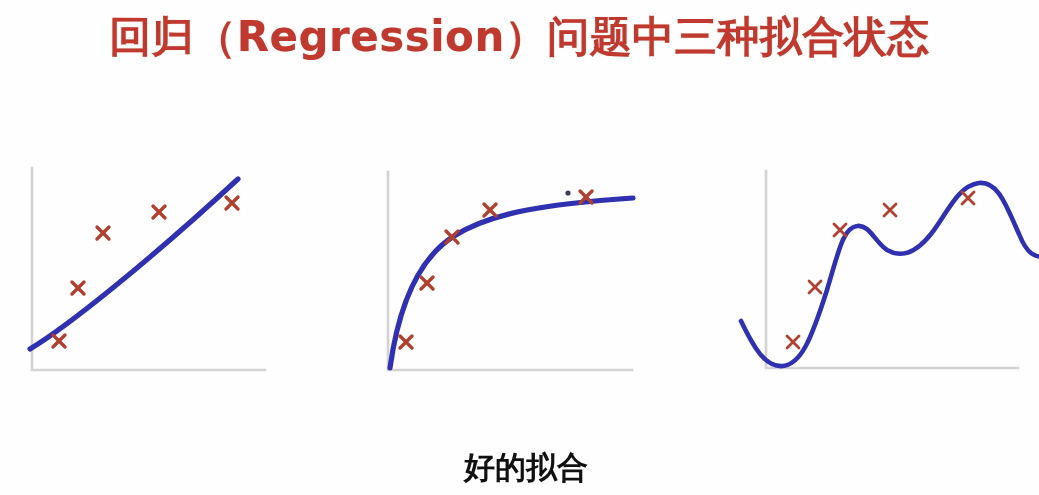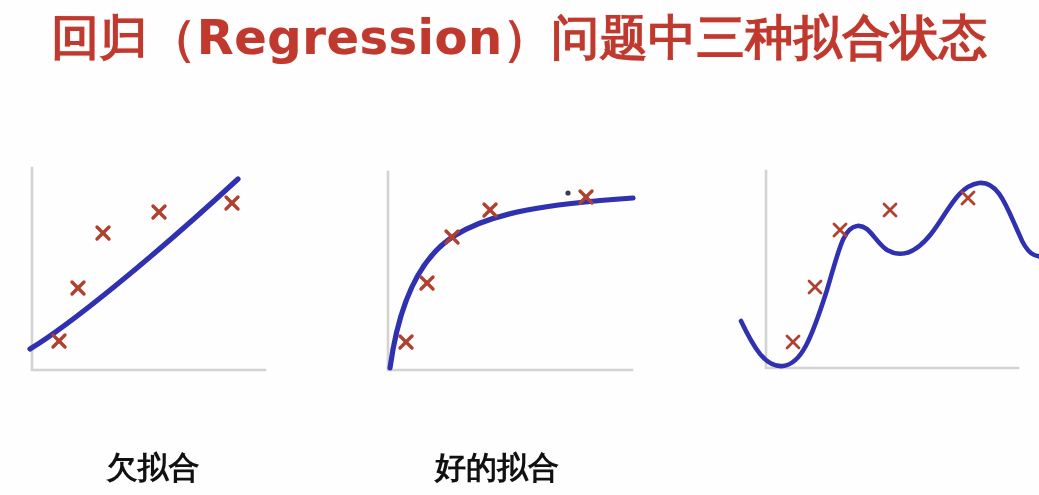--- a/index.html
+++ b/index.html
@@ -26,21 +26,21 @@
     position: absolute;
     left: 0;
     top: 6px;
     width: 1039px;
     text-align: center;
   }
   #page-title {
     display: inline-block;
     font-family: "DejaVu Sans", "Liberation Sans", sans-serif;
     font-weight: 700;
-    font-size: 48px;
+    font-size: 42px;
     line-height: 62px;
     letter-spacing: 0.5px;
     color: #c0392e;
     white-space: nowrap;
     text-shadow: 0 0 1px rgba(192,57,46,0.35);
   }
   
   .panel {
     position: absolute;
     top: 150px;
@@ -98,21 +98,21 @@
     height: 48px;
     line-height: 48px;
     text-align: center;
     font-family: "DejaVu Sans", "Liberation Sans", sans-serif;
     font-weight: 700;
     font-size: 31px;
     color: #111111;
     white-space: nowrap;
   }
   #caption-underfit { left: 8px;   width: 290px; }
-  #caption-goodfit  { left: 352px; width: 290px; }
+  #caption-goodfit  { left: 381px; width: 290px; }
   #caption-overfit  { left: 735px; width: 300px; }
 </style>
 </head>
 <body>
 
 <div id="slide">
 
   <div id="title-bar">
     <span id="page-title">回归（Regression）问题中三种拟合状态</span>
   </div>
@@ -198,16 +198,15 @@
           <line class="data-x-small" x1="161" y1="54" x2="149" y2="66"></line>
         </g>
         <g>
           <line class="data-x-small" x1="227" y1="42" x2="239" y2="54"></line>
           <line class="data-x-small" x1="239" y1="42" x2="227" y2="54"></line>
         </g>
       </g>
     </svg>
   </div>
 
-  <div class="caption" id="caption-underfit">欠拟合</div>
   <div class="caption" id="caption-goodfit">好的拟合</div>
 
 </div>
 
 </body></html>

